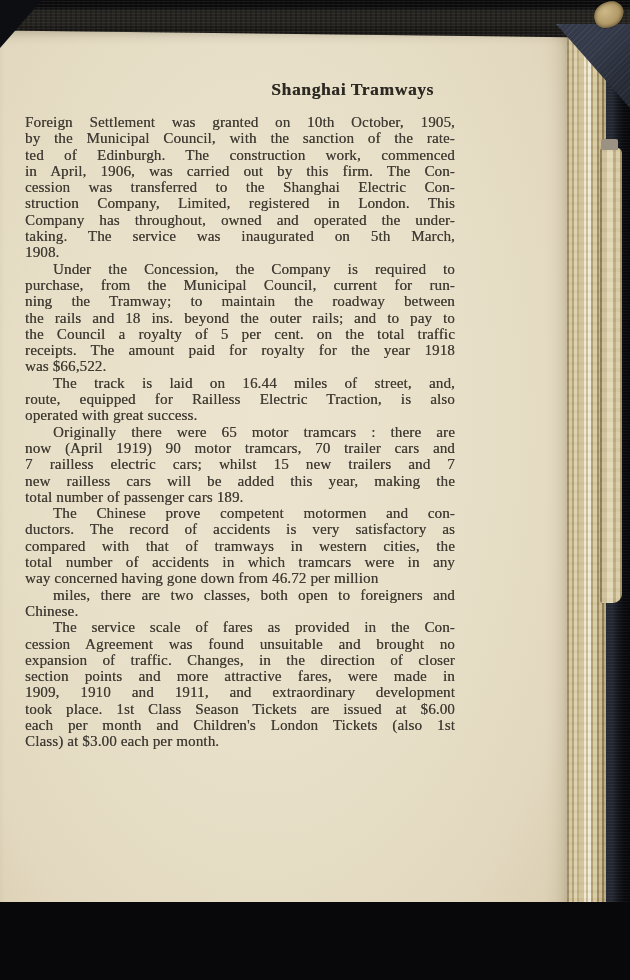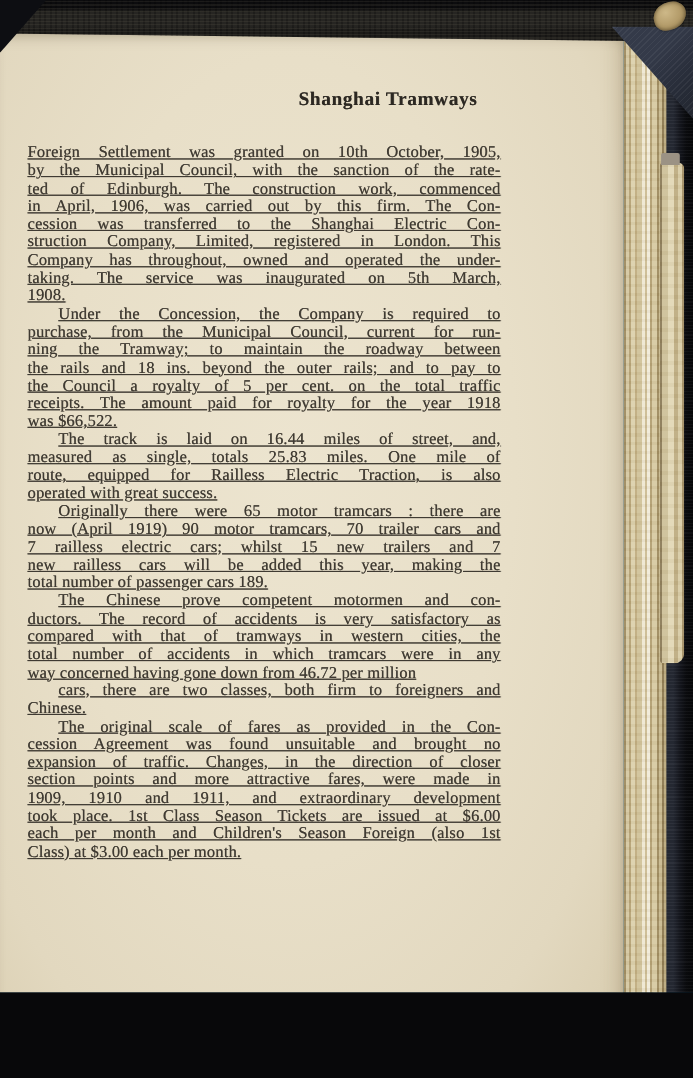--- a/index.html
+++ b/index.html
@@ -99,21 +99,21 @@
     letter-spacing:0.15px;
     text-shadow:0.25px 0 0 rgba(62,57,49,0.75);
   }
   .heading {
     margin-top:49px;
     height:22px; line-height:22px;
     text-align:right; padding-right:21px;
     font-size:17.5px; font-weight:700; letter-spacing:0.6px;
     color:#2c2822;
   }
-  .body-text { margin-top:31px;text-decoration:underline; }
+  .body-text { margin-top:14px; }
   .tline { text-align:justify; text-align-last:justify; -moz-text-align-last:justify; }
   .para .tline:last-child { text-align-last:left; -moz-text-align-last:left; }
   .para.indented .tline:first-child { text-indent:28px; }
   .pagenum {
     margin-top:8px; line-height:18px;
     text-align:center; padding-right:30px;
     font-size:15.5px; letter-spacing:1.5px;
     color:#3f3a32;
   }
 </style>
@@ -144,50 +144,49 @@
             <div class="tline">Under the Concession, the Company is required to</div>
             <div class="tline">purchase, from the Municipal Council, current for run-</div>
             <div class="tline">ning the Tramway; to maintain the roadway between</div>
             <div class="tline">the rails and 18 ins. beyond the outer rails; and to pay to</div>
             <div class="tline">the Council a royalty of 5 per cent. on the total traffic</div>
             <div class="tline">receipts. The amount paid for royalty for the year 1918</div>
             <div class="tline">was $66,522.</div>
           </div>
         <div class="para indented">
             <div class="tline">The track is laid on 16.44 miles of street, and,</div>
-            <div class="tline">measured as single, totals 25.83 miles. One mile of</div>
             <div class="tline">route, equipped for Railless Electric Traction, is also</div>
             <div class="tline">operated with great success.</div>
           </div>
         <div class="para indented">
             <div class="tline">Originally there were 65 motor tramcars : there are</div>
             <div class="tline">now (April 1919) 90 motor tramcars, 70 trailer cars and</div>
             <div class="tline">7 railless electric cars; whilst 15 new trailers and 7</div>
             <div class="tline">new railless cars will be added this year, making the</div>
             <div class="tline">total number of passenger cars 189.</div>
           </div>
         <div class="para indented">
             <div class="tline">The Chinese prove competent motormen and con-</div>
             <div class="tline">ductors. The record of accidents is very satisfactory as</div>
             <div class="tline">compared with that of tramways in western cities, the</div>
             <div class="tline">total number of accidents in which tramcars were in any</div>
             <div class="tline">way concerned having gone down from 46.72 per million</div>
           </div>
         <div class="para indented">
-            <div class="tline">cars, there are two classes, both firm to foreigners and</div>
+            <div class="tline">miles, there are two classes, both open to foreigners and</div>
             <div class="tline">Chinese.</div>
           </div>
         <div class="para indented">
-            <div class="tline">The original scale of fares as provided in the Con-</div>
+            <div class="tline">The service scale of fares as provided in the Con-</div>
             <div class="tline">cession Agreement was found unsuitable and brought no</div>
             <div class="tline">expansion of traffic. Changes, in the direction of closer</div>
             <div class="tline">section points and more attractive fares, were made in</div>
             <div class="tline">1909, 1910 and 1911, and extraordinary development</div>
             <div class="tline">took place. 1st Class Season Tickets are issued at $6.00</div>
-            <div class="tline">each per month and Children's Season Foreign (also 1st</div>
+            <div class="tline">each per month and Children's London Tickets (also 1st</div>
             <div class="tline">Class) at $3.00 each per month.</div>
           </div>
       </div>
     </div>
   </div>
 
   <div class="cover-top"></div>
   <div class="blob-topleft"></div>
   <div class="corner"></div>
   <div class="worn-spot"></div>

